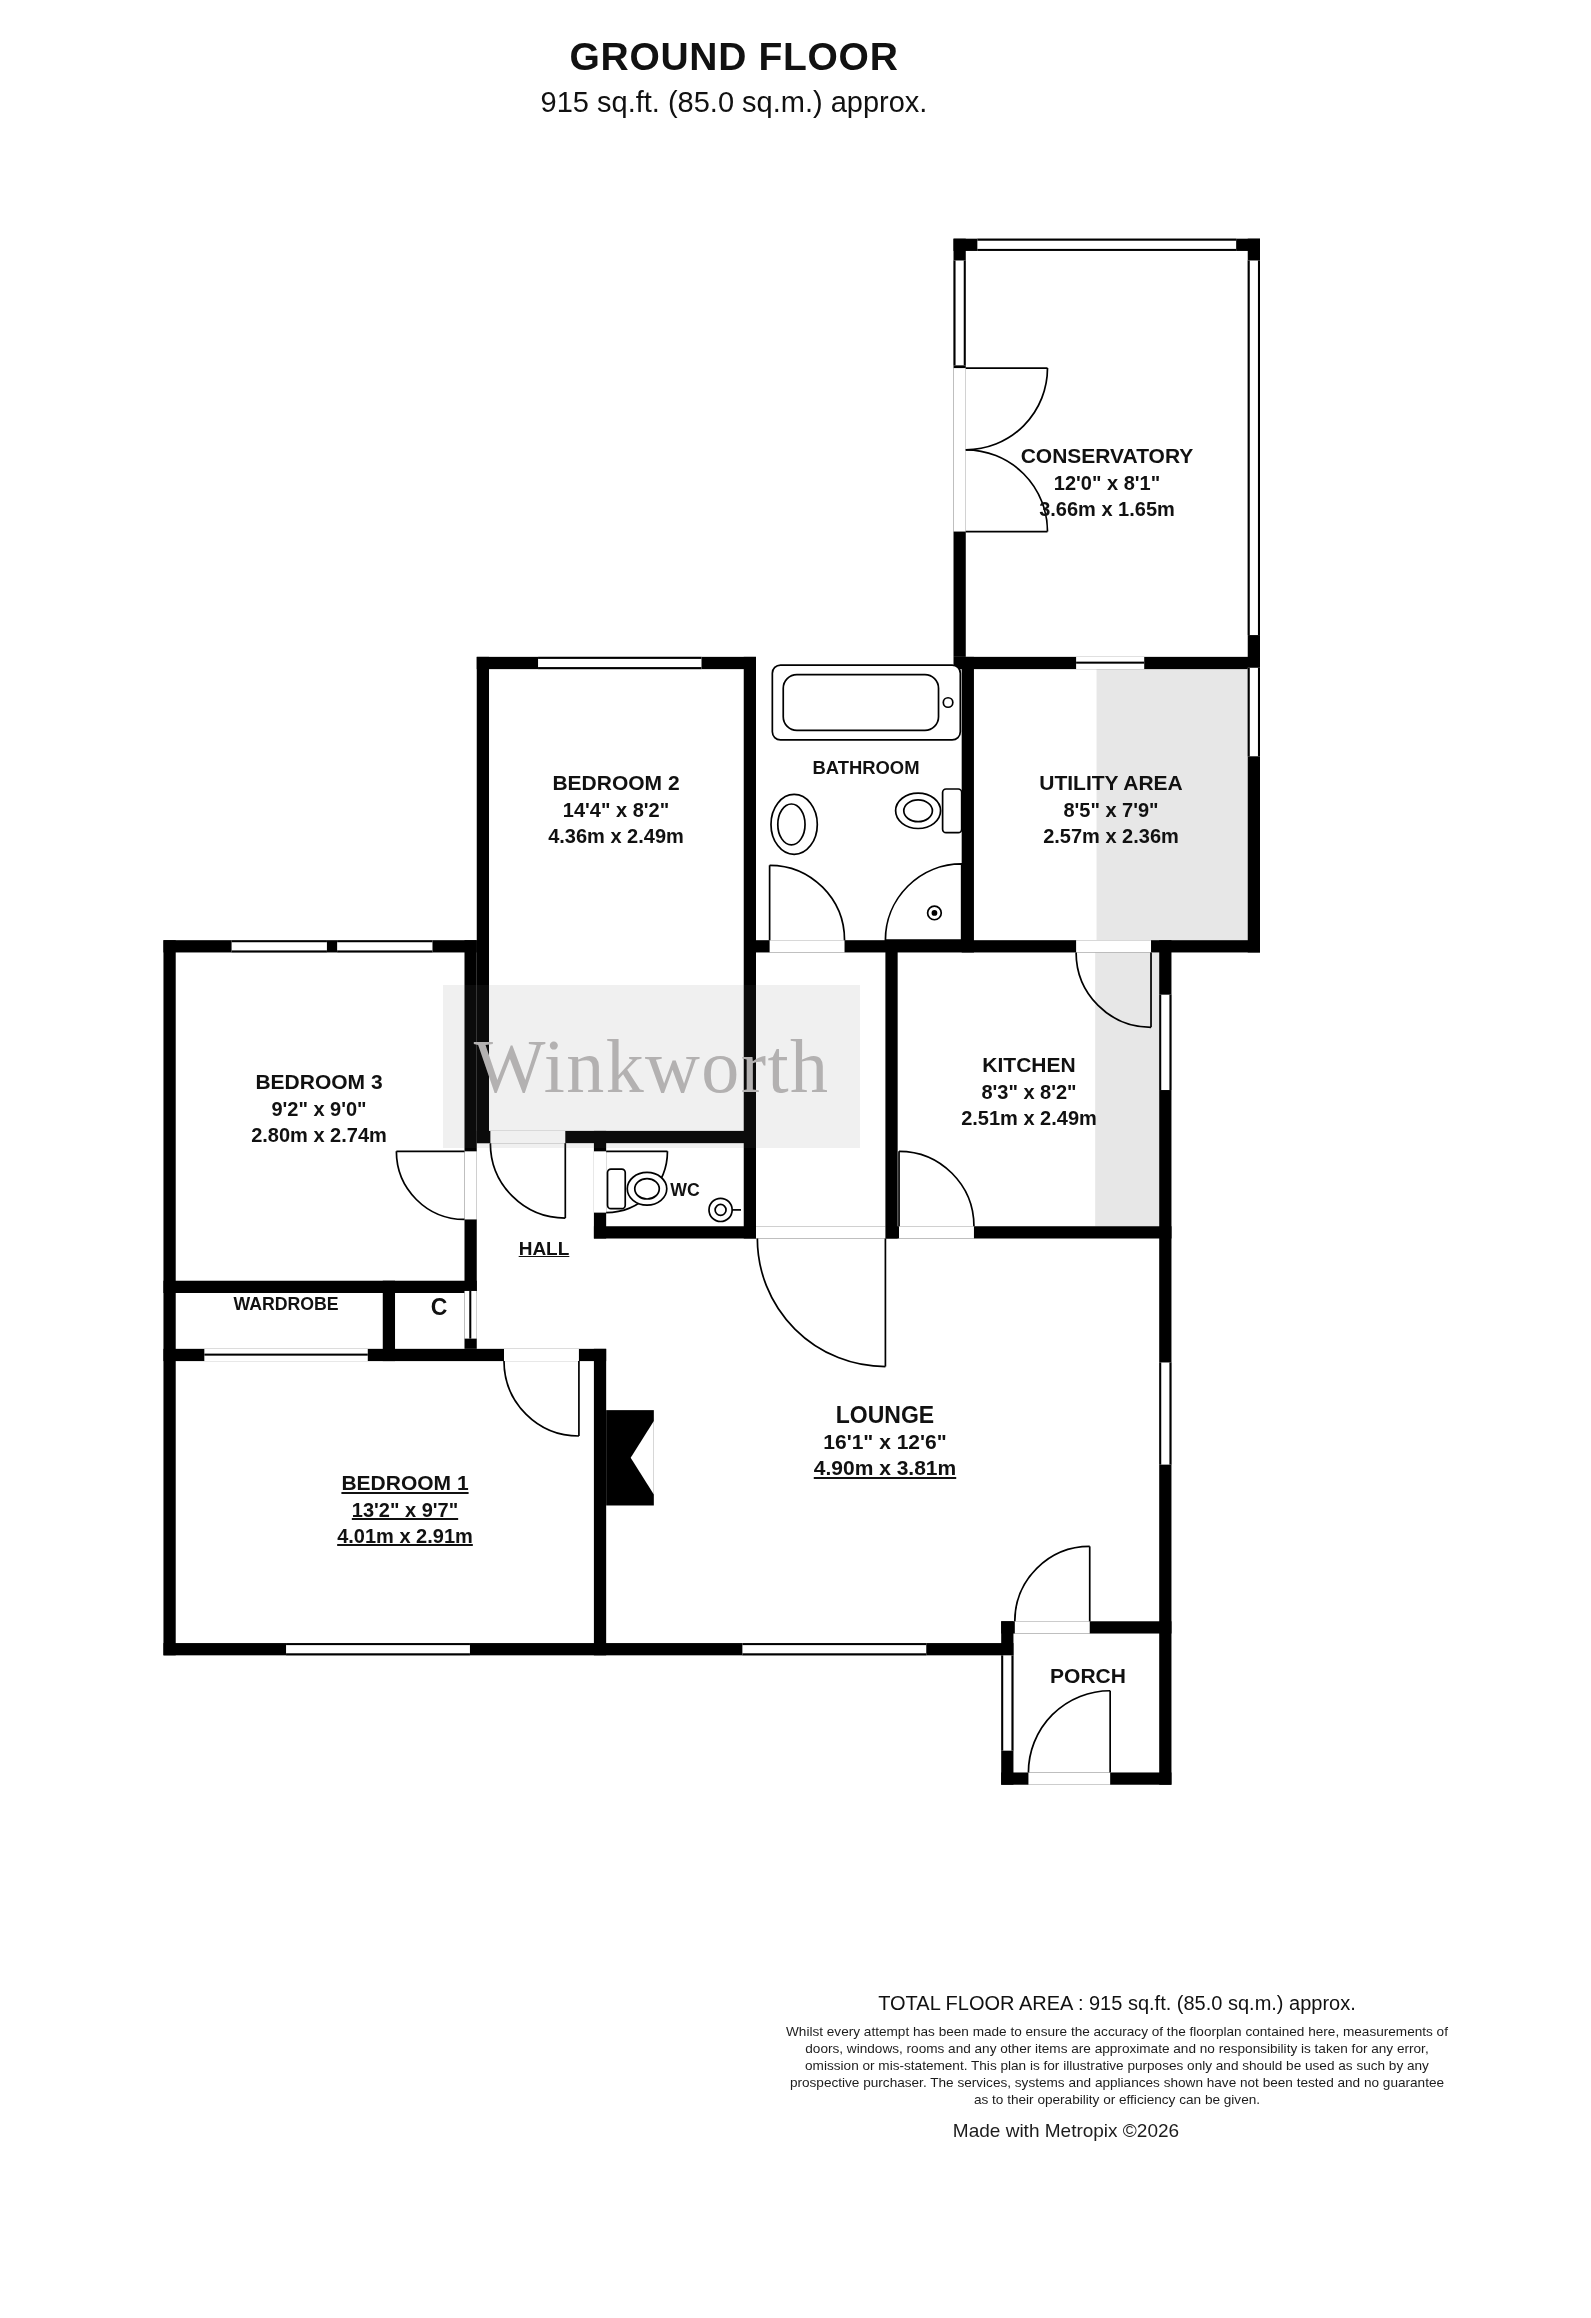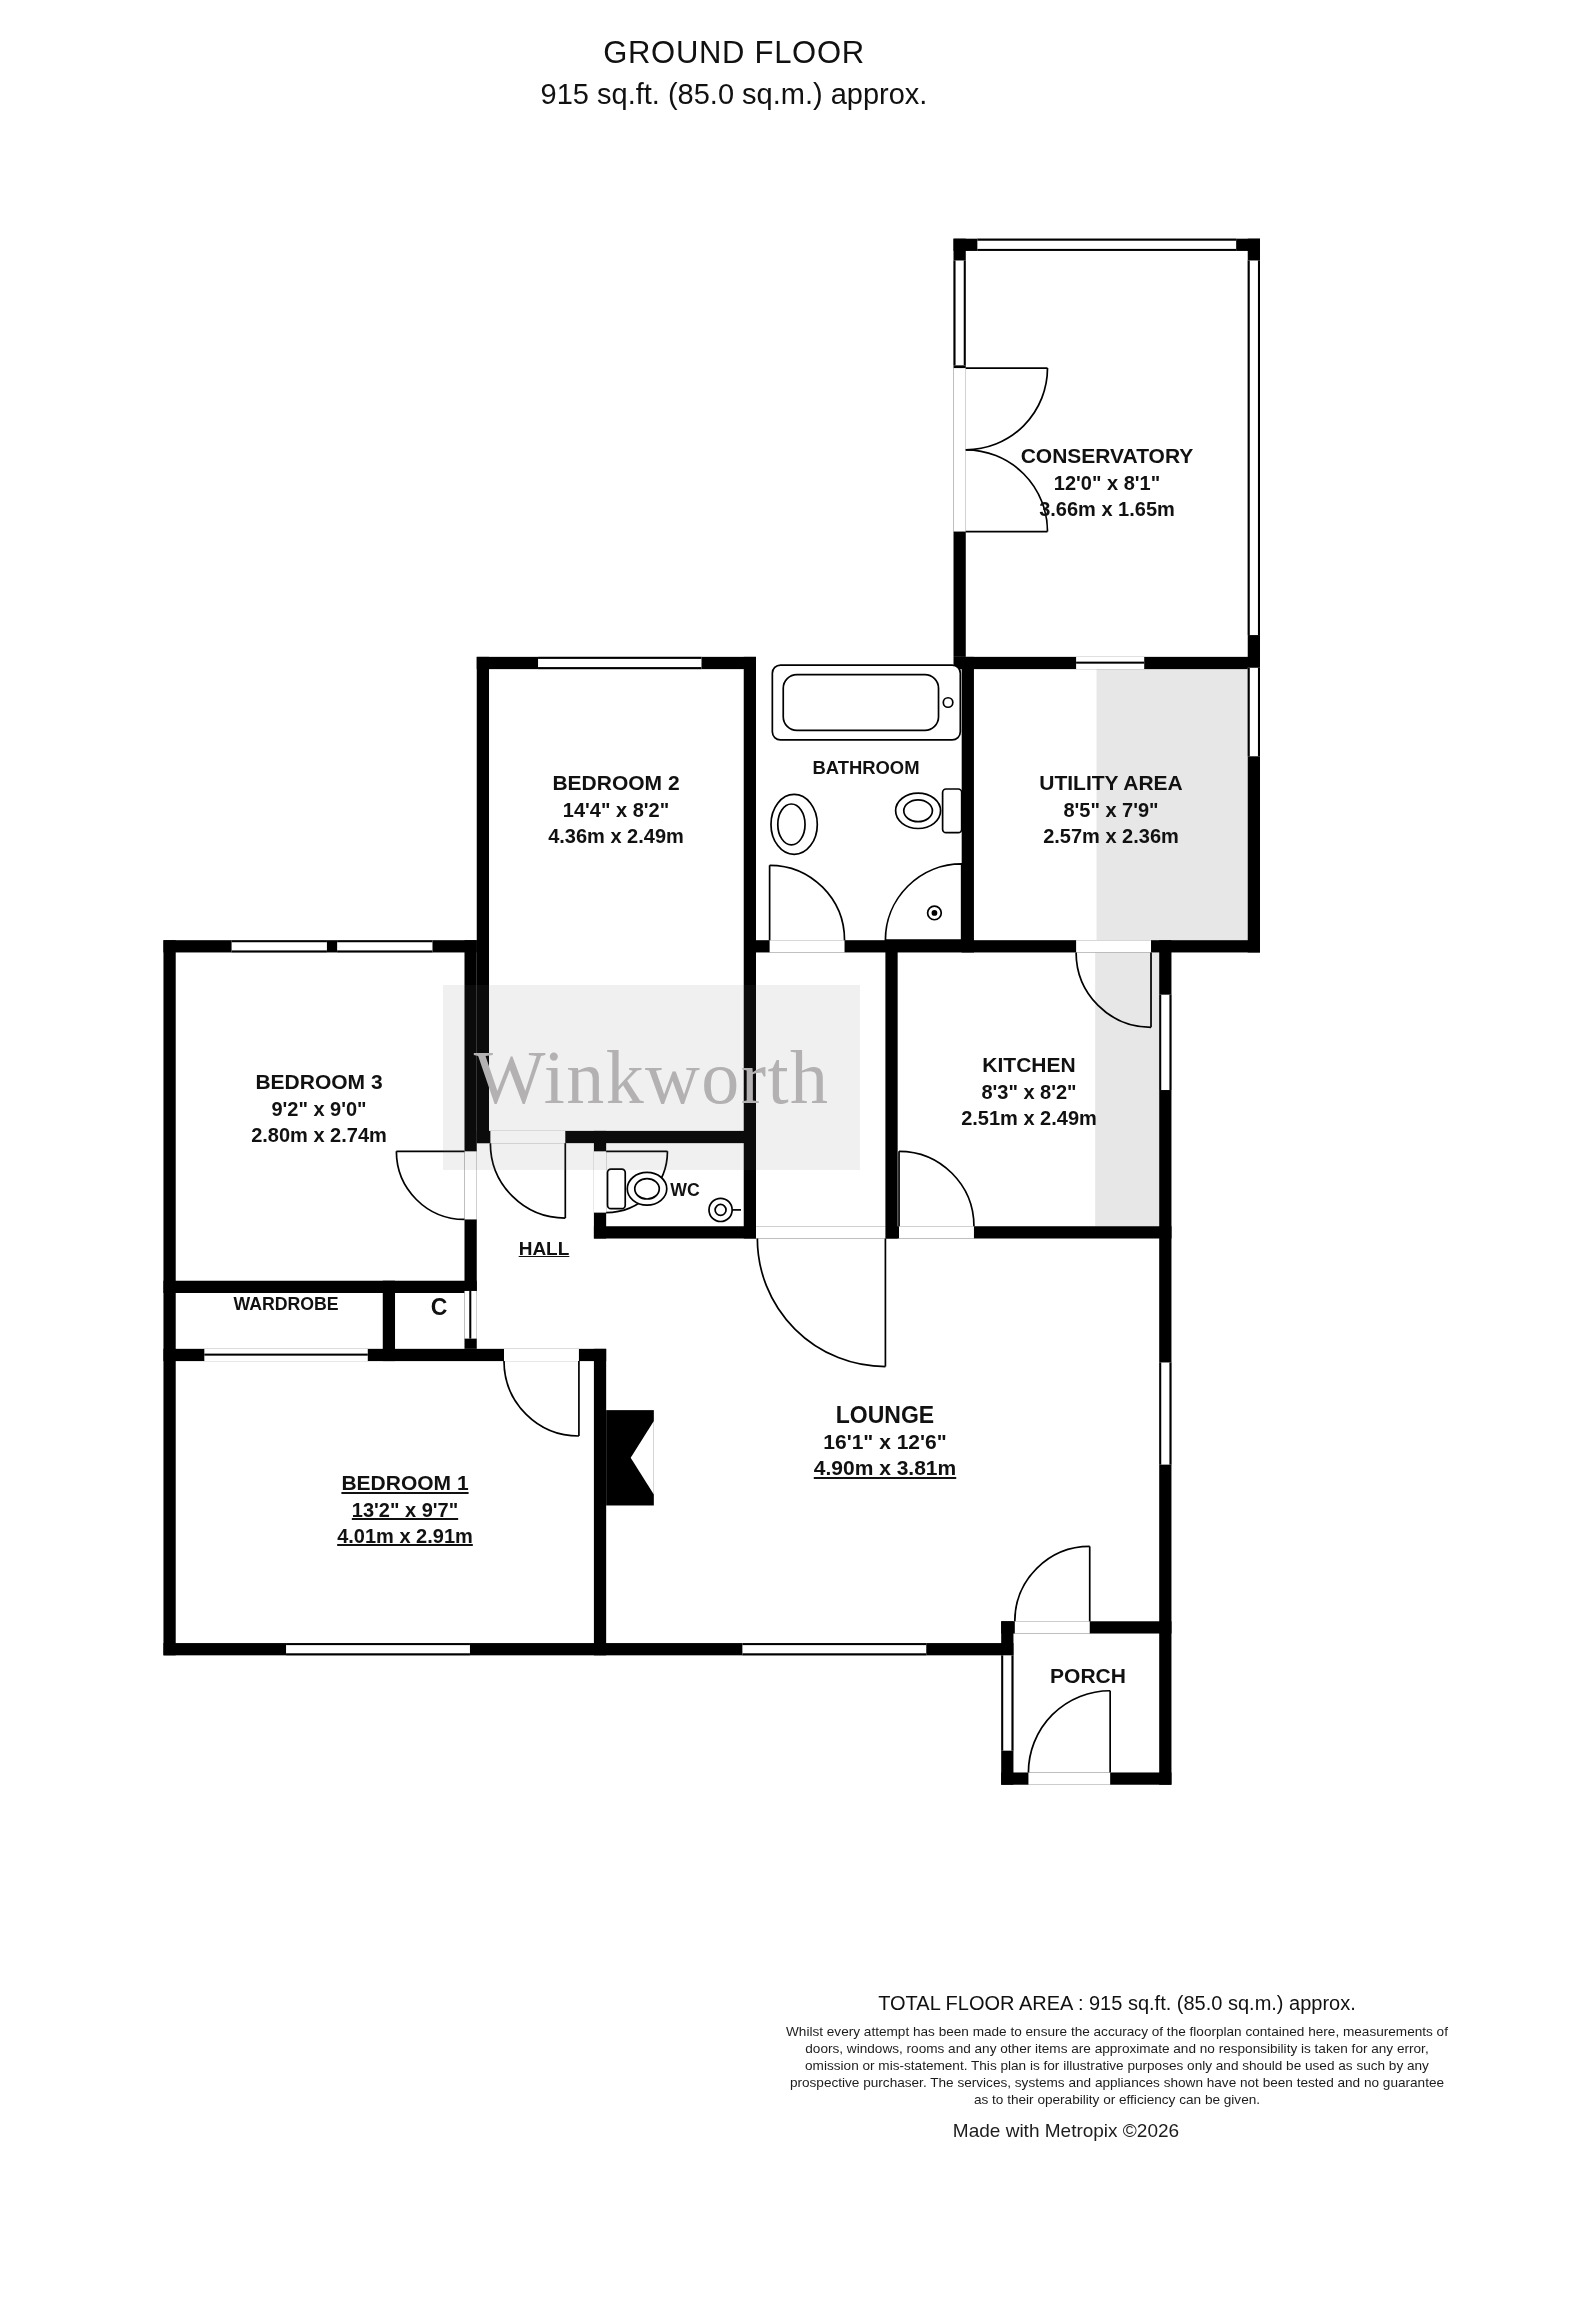--- a/index.html
+++ b/index.html
@@ -9,24 +9,24 @@
     background:#ffffff;
     overflow:hidden;
     font-family:"Liberation Sans",sans-serif;
     color:#111;
   }
   .plan-svg{position:absolute;left:0;top:0;z-index:1;}
   .title-block{
     position:absolute;left:734px;top:35px;transform:translateX(-50%);
     text-align:center;z-index:3;white-space:nowrap;
   }
-  .title-line1{font-size:31px;letter-spacing:0.7px;}
+  .title-line1{font-size:39px;letter-spacing:0.7px;font-weight:bold;}
   .title-line2{font-size:29px;margin-top:6.8px;}
   .watermark{
-    position:absolute;left:443px;top:985px;width:417px;height:185px;
+    position:absolute;left:443px;top:985px;width:417px;height:163px;
     background:rgba(110,110,110,0.10);
     display:flex;align-items:center;justify-content:center;
     z-index:2;
   }
   .watermark span{
     font-family:"Liberation Serif",serif;
     font-size:76px;color:#b3b1b1;letter-spacing:1.4px;
   }
   .room-label{
     position:absolute;transform:translateX(-50%);

